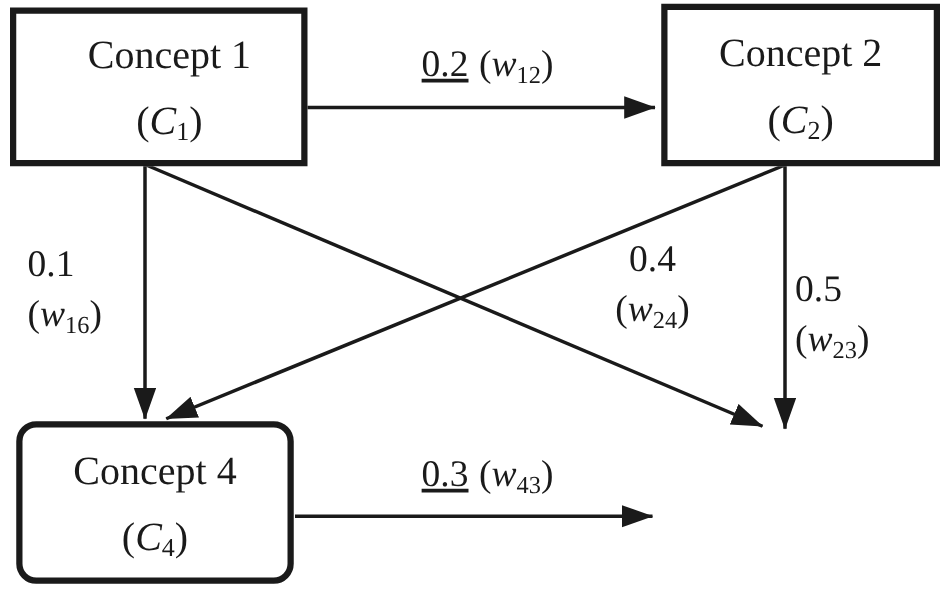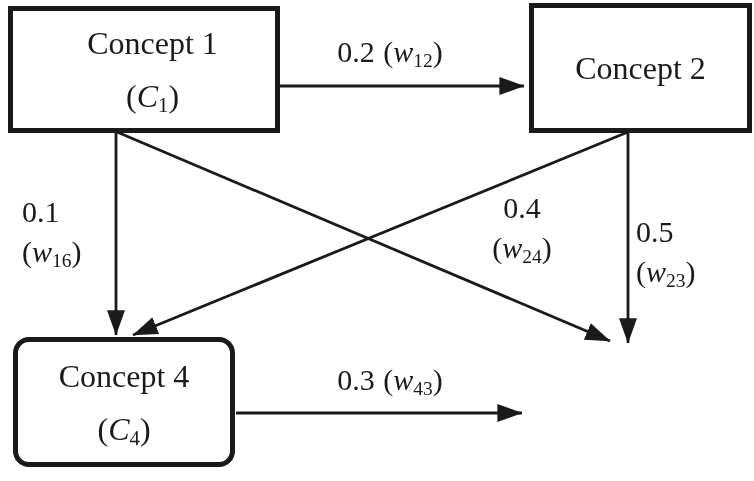--- a/index.html
+++ b/index.html
@@ -44,23 +44,23 @@
     vertical-align: baseline;
     position: relative;
     top: 0.25em;
   }
   .edge-label {
     position: absolute;
     font-size: 30px;
     line-height: 40px;
     white-space: nowrap;
   }
-  .edge-label .val { margin-right: 0.28em; }
+  .edge-label .val { margin-right: 0.28em; text-decoration: underline; }
   .center { text-align: center; }
-  #node-c1 { left: 8px;   top: 6px;   width: 272px; height: 127px; padding-left: 17px; }
+  #node-c1 { left: 8px;   top: 6px;   width: 238px; height: 127px; padding-left: 17px; }
   #node-c2 { left: 529px; top: 3px;   width: 223px; height: 130px; }
   #node-c4 { left: 13px;  top: 337px; width: 222px; height: 130px; border-radius: 16px; }
   #node-c3 { left: 526px; top: 345px; width: 226px; height: 132px; }
   #label-w12 { left: 280px; top: 32px;  width: 220px; }
   #label-w43 { left: 280px; top: 360px; width: 220px; }
   #label-w14 { left: 22px;  top: 192px; }
   #label-w13 { left: 178px; top: 188px; width: 96px; }
   #label-w24 { left: 474px; top: 188px; width: 96px; }
   #label-w23 { left: 636px; top: 212px; }
 </style>
@@ -83,20 +83,21 @@
     <line x1="236" y1="413" x2="522" y2="413" stroke="#1a1a1a" stroke-width="2.8" marker-end="url(#ah)"></line>
   </svg>
 
   <div class="node" id="node-c1">
     <div class="node-name">Concept 1</div>
     <div class="node-symbol"><span>(</span><i>C</i><sub>1</sub><span>)</span></div>
   </div>
 
   <div class="node" id="node-c2">
     <div class="node-name">Concept 2</div>
+    <div class="node-symbol"><span>(</span><i>C</i><sub>2</sub><span>)</span></div>
   </div>
 
 
   <div class="node" id="node-c4">
     <div class="node-name">Concept 4</div>
     <div class="node-symbol"><span>(</span><i>C</i><sub>4</sub><span>)</span></div>
   </div>
 
   <div class="edge-label center" id="label-w12">
     <span class="val">0.2</span><span>(</span><i>w</i><sub>12</sub><span>)</span>

